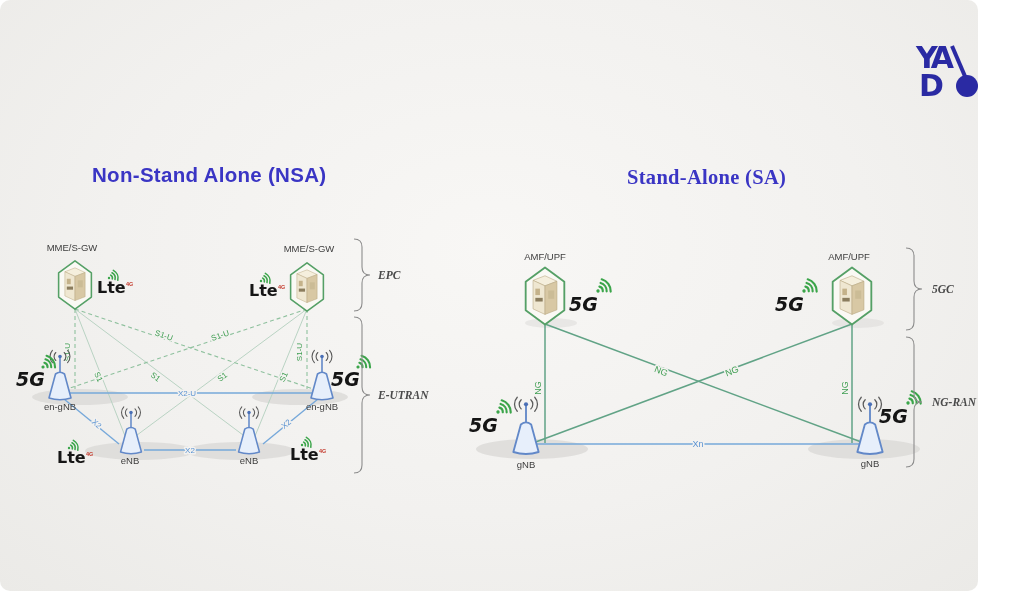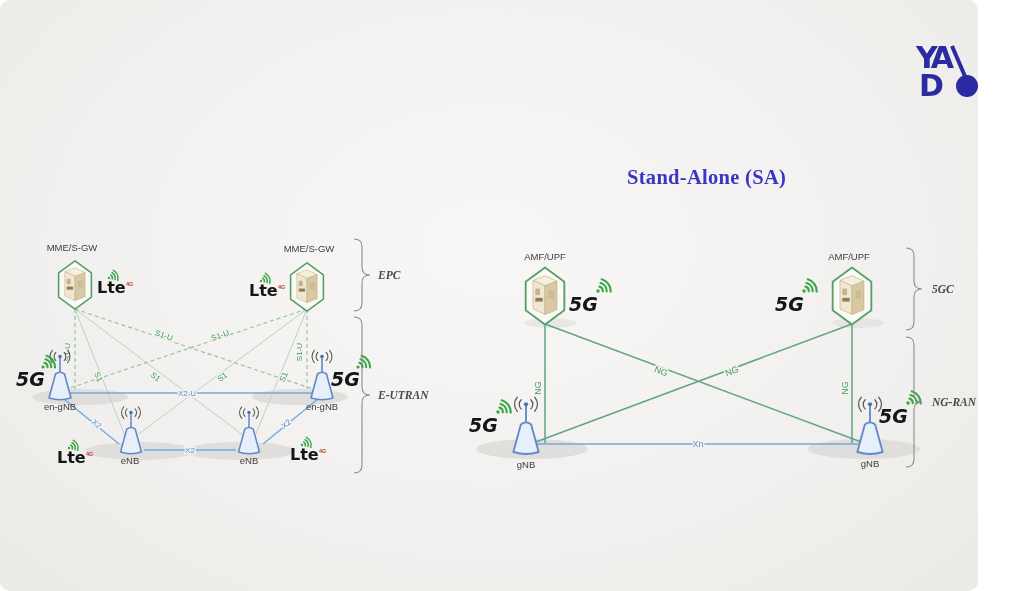--- a/index.html
+++ b/index.html
@@ -68,20 +68,21 @@
     </defs>
   </svg>
 
   <svg class="brand" width="84" height="66" viewBox="0 0 84 66" title="YADRO">
     <text class="brand-text" x="4" y="28" font-size="30" letter-spacing="-4">YA</text>
     <text class="brand-text" x="7" y="56" font-size="30">D</text>
     <line x1="40" y1="6" x2="55" y2="41" stroke="#2a2aa3" stroke-width="4"></line>
     <circle cx="55" cy="46" r="11" fill="#2a2aa3"></circle>
   </svg>
 
+  <div class="section-title title-nsa">Non-Stand Alone (NSA)</div>
   <div class="section-title title-sa">Stand-Alone (SA)</div>
 
   <svg id="nsa-svg" class="diagram" width="450" height="280" viewBox="0 220 450 280">
 
     <ellipse cx="80" cy="397" rx="48" ry="8" fill="#dcdbd8" opacity="0.85"></ellipse>
     <ellipse cx="300" cy="397" rx="48" ry="8" fill="#dcdbd8" opacity="0.85"></ellipse>
     <ellipse cx="140" cy="451" rx="55" ry="9" fill="#dcdbd8" opacity="0.85"></ellipse>
     <ellipse cx="240" cy="451" rx="55" ry="9" fill="#dcdbd8" opacity="0.85"></ellipse>
 
     <line x1="75" y1="309" x2="127" y2="441" stroke="#b9d3c3" stroke-width="1"></line>

